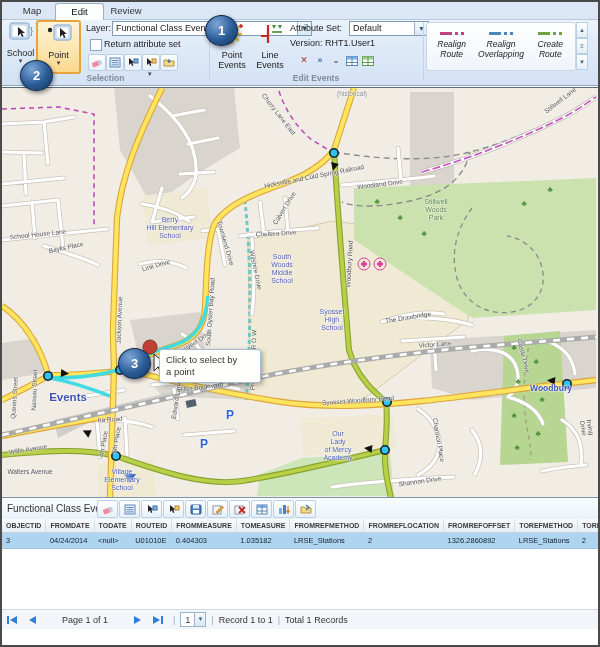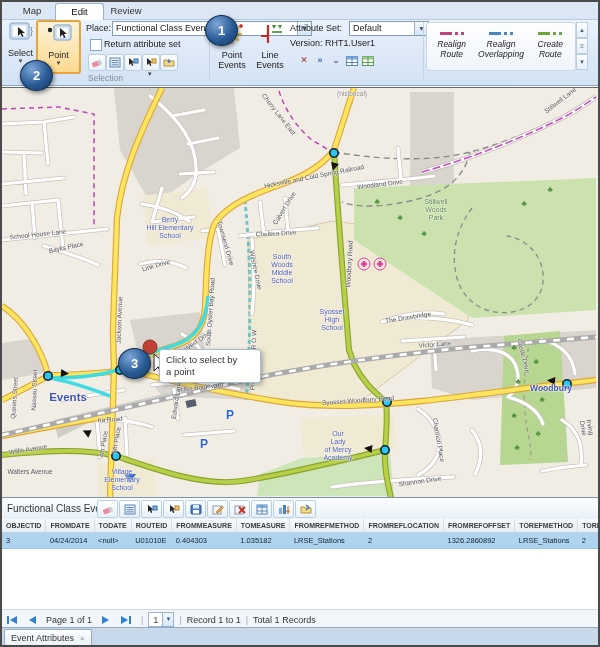--- a/index.html
+++ b/index.html
@@ -2,21 +2,21 @@
 <html><head>
 <meta charset="utf-8">
 <style>
   html,body{margin:0;padding:0;background:#e8e8e8;font-family:"Liberation Sans",sans-serif;}
   .app{position:relative;width:600px;height:647px;box-sizing:border-box;border:2px solid #4a4a4a;background:#fff;overflow:hidden;}
   
   .ribbon{position:absolute;left:0;top:0;width:596px;height:83px;background:linear-gradient(#f3f8fe,#e2ecf9 45%,#d3e2f4);border-bottom:1px solid #8fa5bd;}
   .tabrow{position:absolute;left:0;top:0;width:596px;height:17px;background:#dce7f5;border-bottom:1px solid #b9c9dd;}
   .tab{position:absolute;top:1px;height:16px;line-height:16px;text-align:center;font-size:9.5px;color:#333;cursor:default;}
   .tab.active{background:#fdfefe;border:1px solid #9ab0c8;border-bottom:none;border-radius:3px 3px 0 0;color:#111;}
-  .grouplabel{position:absolute;top:71px;font-size:8.5px;color:#7f8c9a;text-align:center;}
+  .grouplabel{position:absolute;top:71px;font-size:8.5px;color:#7f8c9a;text-align:center;font-weight:bold;}
   .vsep{position:absolute;top:20px;height:58px;width:1px;background:#c5d2e2;}
   .bigbtn-label{font-size:9px;color:#222;text-align:center;line-height:10px;}
   .dd{font-size:7px;color:#444;text-align:center;line-height:6px;}
   .combo{position:absolute;background:#fff;border:1px solid #7f9db9;font-size:9px;color:#222;line-height:13px;padding:0 3px;white-space:nowrap;overflow:hidden;}
   .combo .arrowbox{position:absolute;right:0;top:0;bottom:0;width:13px;background:linear-gradient(#f4f9fe,#d8e6f6);border-left:1px solid #9ab4cc;color:#44617e;font-size:7px;text-align:center;line-height:13px;}
   .pointbtn{position:absolute;left:34px;top:18px;width:41px;height:50px;border:2px solid #e8a33d;border-radius:3px;background:linear-gradient(#fdf3d9,#fbd98e);}
   .selbtn{position:absolute;left:4px;top:20px;width:29px;height:48px;}
   .chk{position:absolute;width:10px;height:10px;background:#fff;border:1px solid #8aa5c0;}
   .smicon{position:absolute;width:16px;height:15px;border:1px solid #b9cfe4;border-radius:2px;background:linear-gradient(#fefefe,#e8f0f9);display:flex;align-items:center;justify-content:center;}
   .flatsm{position:absolute;width:14px;height:14px;display:flex;align-items:center;justify-content:center;font-size:9px;}
@@ -73,38 +73,38 @@
 
     <div class="selbtn">
       <div style="text-align:center">
         <svg width="24" height="22" viewBox="0 0 24 22">
             <rect x="1" y="1" width="19" height="16" rx="2" fill="#dcebfa" stroke="#7aa0c8"></rect>
             <rect x="3" y="3" width="15" height="12" fill="#fdfeff" stroke="#b6cde4"></rect>
             <path d="M9,5 L9,14 L11.5,11.5 L13,15 L14.5,14.3 L13,11 L16,11 Z" fill="#222"></path>
             <text x="21" y="12" font-size="9" fill="#6b7b8b">}</text>
           </svg>
       </div>
-      <div class="bigbtn-label">Select</div>
+      <div class="bigbtn-label">School</div>
       <div class="dd">▾</div>
     </div>
 
     <div class="pointbtn">
       <div style="text-align:center;padding-top:2px">
         <svg width="26" height="22" viewBox="0 0 26 22">
             <circle cx="4" cy="6" r="2.2" fill="#222"></circle>
             <rect x="8" y="1" width="17" height="15" rx="2" fill="#dcebfa" stroke="#7aa0c8"></rect>
             <rect x="10" y="3" width="13" height="11" fill="#fdfeff" stroke="#b6cde4"></rect>
             <path d="M14,4 L14,13 L16.5,10.5 L18,14 L19.5,13.3 L18,10 L21,10 Z" fill="#222"></path>
           </svg>
       </div>
       <div class="bigbtn-label">Point</div>
       <div class="dd">▾</div>
     </div>
 
-    <div style="position:absolute;left:84px;top:21px;font-size:9px;color:#222">Place:</div>
+    <div style="position:absolute;left:84px;top:21px;font-size:9px;color:#222">Layer:</div>
     <div class="combo" style="left:110px;top:19px;width:192px;height:13px">
       <span>Functional Class Event</span>
       <span class="arrowbox">▼</span>
     </div>
     <div class="chk" style="left:88px;top:37px"></div>
     <div style="position:absolute;left:102px;top:37px;font-size:9px;color:#222">Return attribute set</div>
 
     <div class="smicon" style="left:86px;top:52px">
         <span><svg width="12" height="11" viewBox="0 0 12 11">
             <g transform="rotate(-22 6 6)">
@@ -190,20 +190,21 @@
         </svg>
       </div>
     <div class="flatsm" style="left:359px;top:52px">
         <svg width="12" height="10" viewBox="0 0 12 10">
           <rect x="0.5" y="0.5" width="11" height="9" fill="#fff" stroke="#5b9b54"></rect>
           <rect x="0.5" y="0.5" width="11" height="3" fill="#9cc98a"></rect>
           <line x1="6" y1="0.5" x2="6" y2="9.5" stroke="#5b9b54"></line>
           <line x1="0.5" y1="6.5" x2="11.5" y2="6.5" stroke="#5b9b54"></line>
         </svg>
       </div>
+    <div class="grouplabel" style="left:207px;width:214px">Edit Events</div>
     <div class="vsep" style="left:421px"></div>
 
     <div class="rlpanel" id="rlpanel">
         <div class="rlbtn"><div class="rldash"><svg width="26" height="8">
               <rect x="1" y="3" width="12" height="3" fill="#c0427c"></rect>
               <rect x="16" y="3" width="3" height="3" fill="#c0427c"></rect>
               <rect x="22" y="3" width="3" height="3" fill="#c0427c"></rect>
             </svg></div><span>Realign</span><br><span>Route</span></div>
         <div class="rlbtn"><div class="rldash"><svg width="26" height="8">
               <rect x="1" y="3" width="12" height="3" fill="#4a86be"></rect>
@@ -515,21 +516,21 @@
           <svg width="12" height="10">
             <rect x="1" y="1" width="2" height="8" fill="#2f7ed8"></rect>
             <path d="M11,1 L4,5 L11,9 z" fill="#2f7ed8"></path>
           </svg>
         </div>
       <div class="pgbtn">
           <svg width="10" height="10">
             <path d="M9,1 L2,5 L9,9 z" fill="#2f7ed8"></path>
           </svg>
         </div>
-      <span style="margin:0 4px">Page 1 of 1</span>
+      <span style="margin:0 20px">Page 1 of 1</span>
       <div class="pgbtn">
           <svg width="10" height="10">
             <path d="M1,1 L8,5 L1,9 z" fill="#2f7ed8"></path>
           </svg>
         </div>
       <div class="pgbtn">
           <svg width="12" height="10">
             <path d="M1,1 L8,5 L1,9 z" fill="#2f7ed8"></path>
             <rect x="9" y="1" width="2" height="8" fill="#2f7ed8"></rect>
           </svg>
@@ -539,24 +540,19 @@
         <span class="num">1</span>
         <span class="ar">▼</span>
       </div>
       <span class="pgsep">|</span>
       <span>Record 1 to 1</span>
       <span class="pgsep">|</span>
       <span>Total 1 Records</span>
     </div>
   </div>
 
-  <div class="tabstrip">
-    <div class="btab">
-      <span>Event Attributes</span><span class="x">×</span>
-    </div>
-  </div>
 
   <div id="callouts">
       <div class="callout" style="left: 203px; top: 13px;">1</div>
       <div class="callout" style="left: 18px; top: 58px;">2</div>
       <div class="callout" style="left: 116px; top: 346px;">3</div>
     </div>
 </div>
 
 </body></html>

